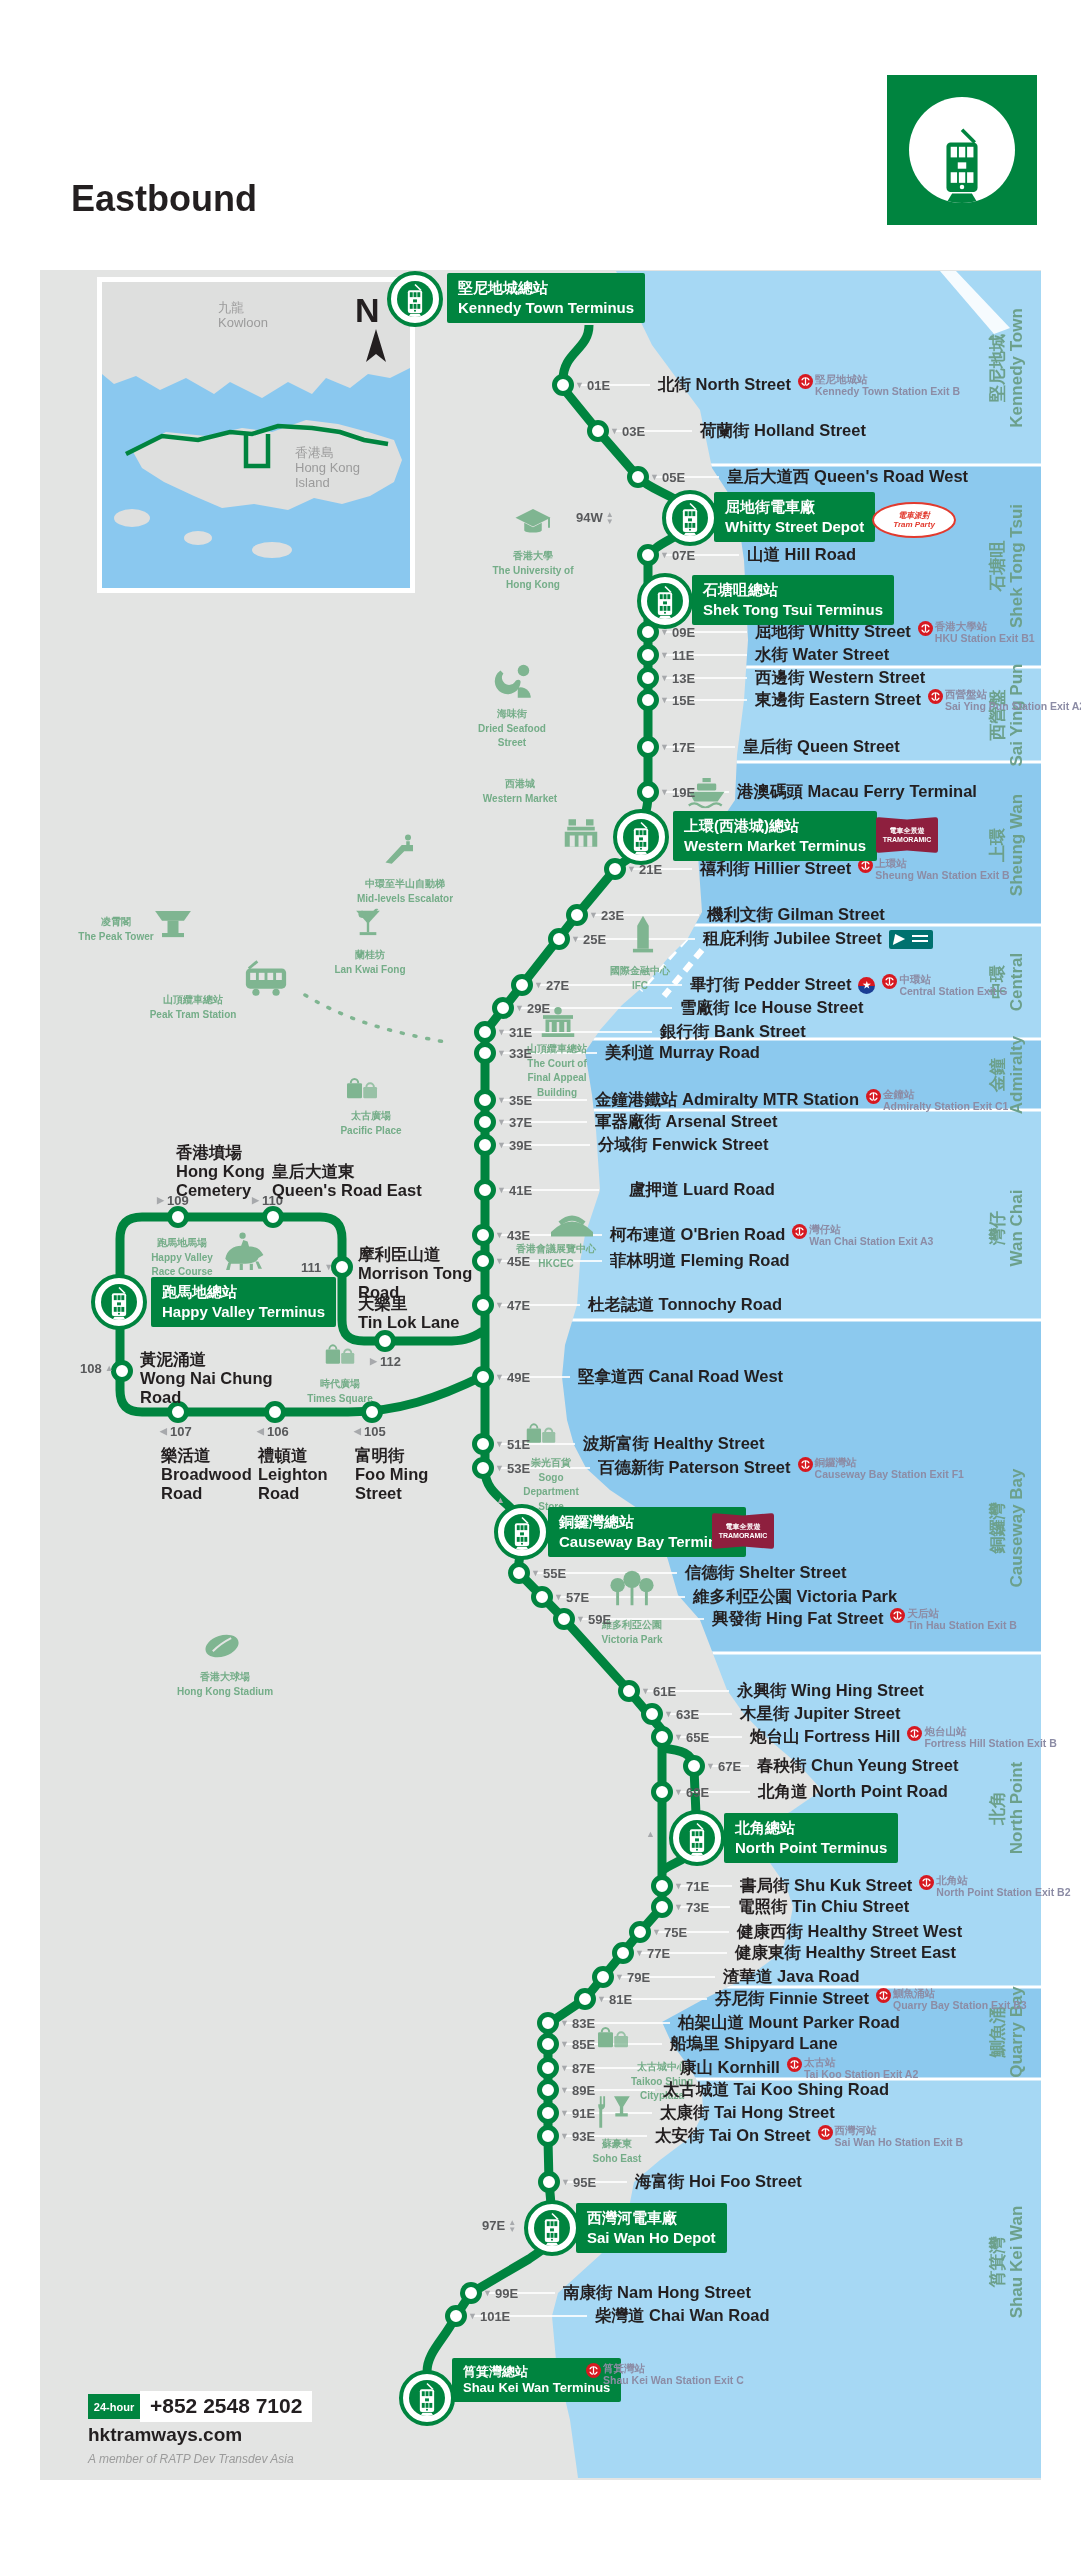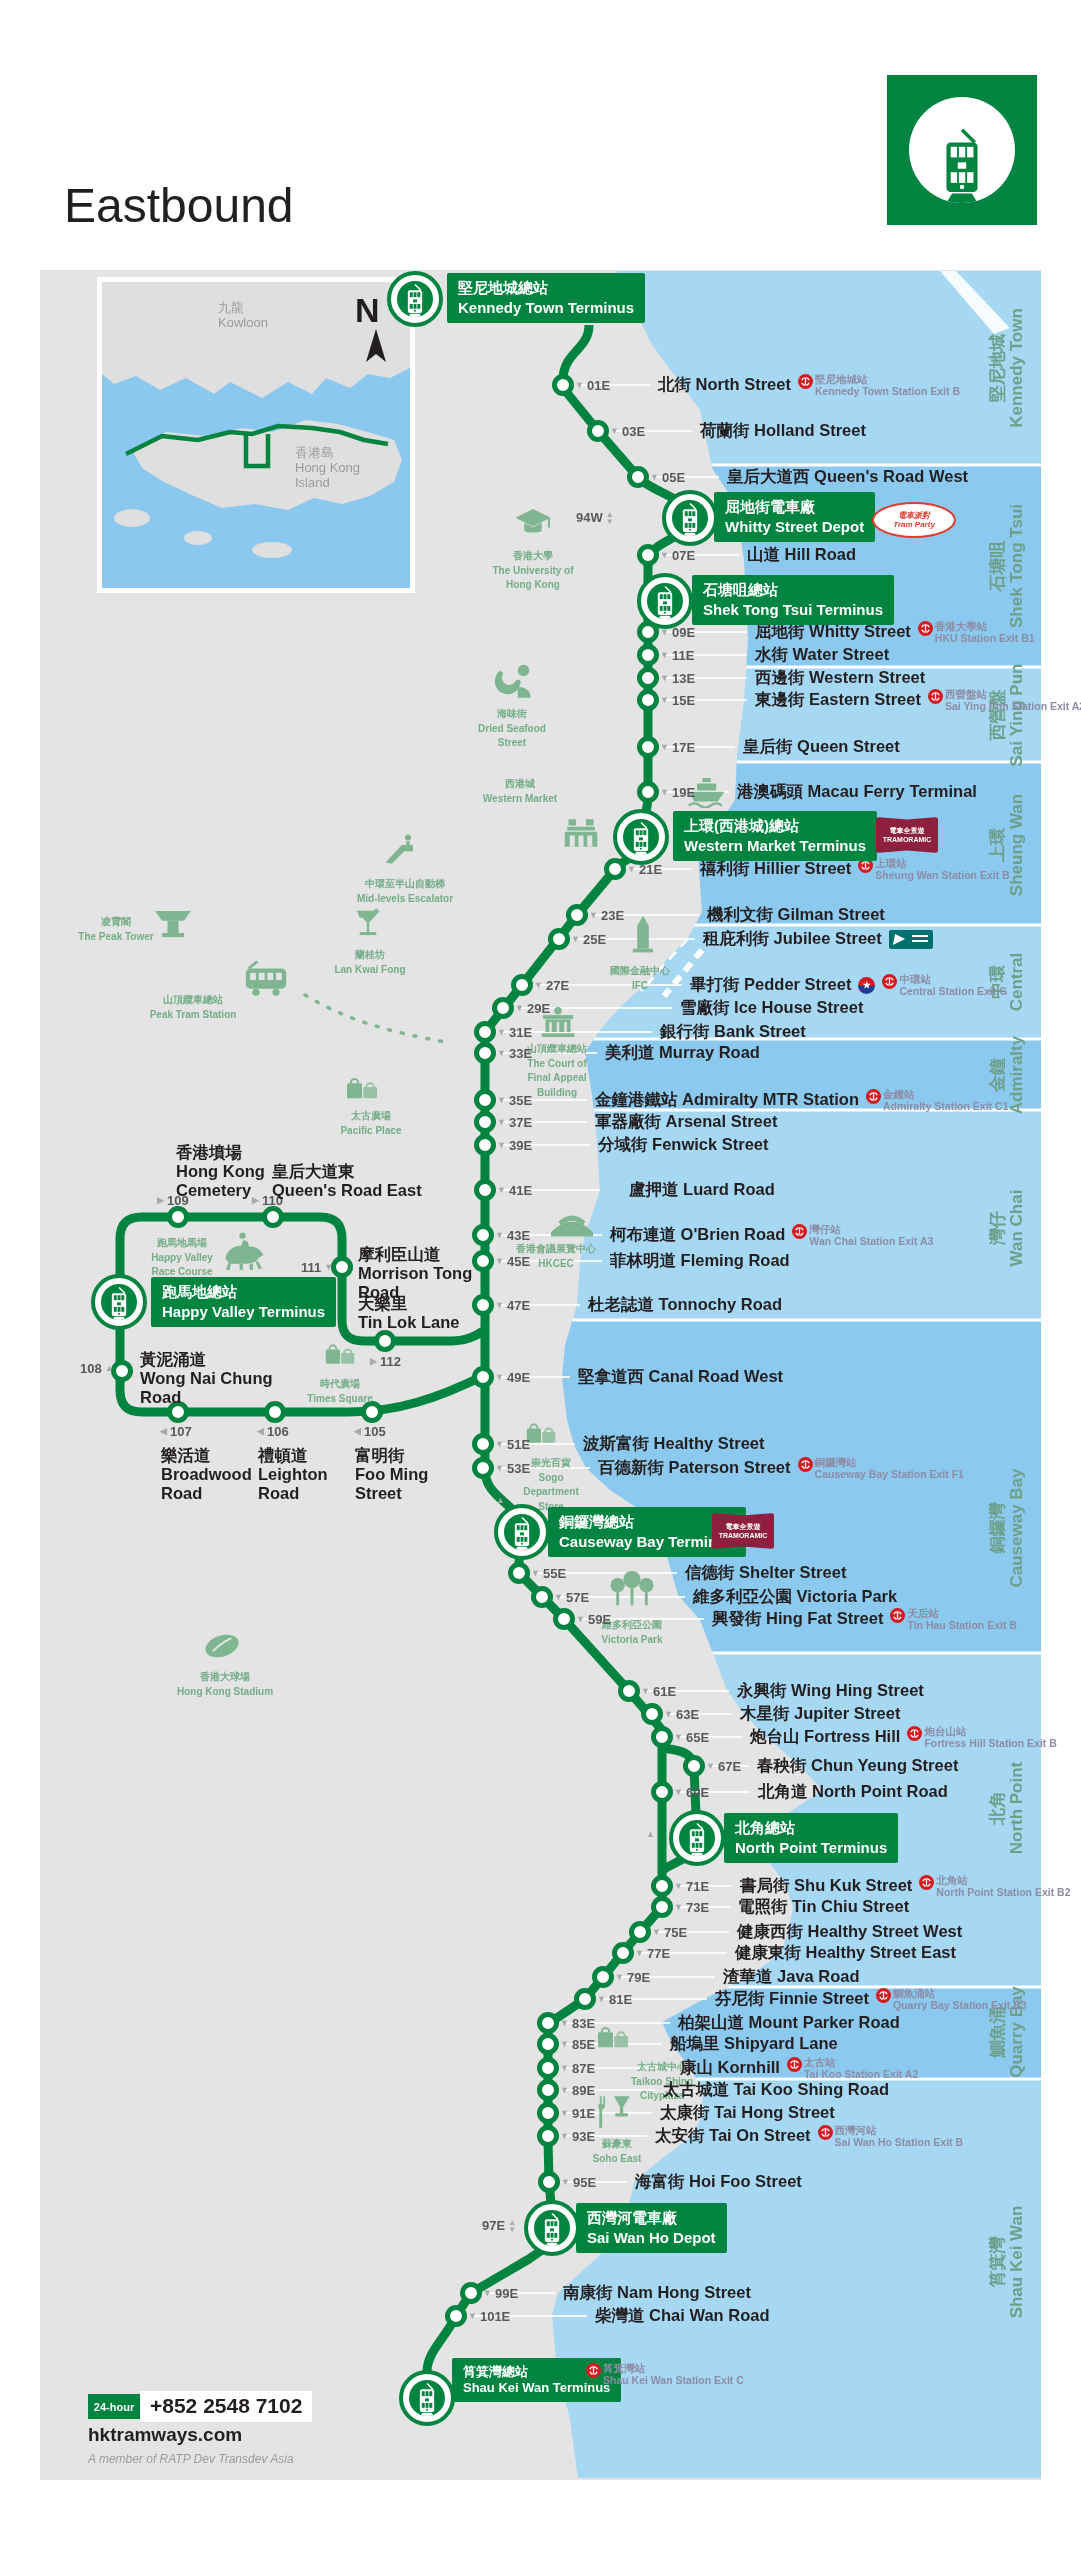--- a/index.html
+++ b/index.html
@@ -6,21 +6,21 @@
     --green:#00843F; --light_green:#7FB591; --label_green:#74AD88;
     --sea_light:#A6D8F4; --sea_dark:#8CC9EE; --land:#E3E4E3;
     --text:#231F20; --num_gray:#58595B; --tri_gray:#A7A9AC;
     --district:#6CA08B; --mtr_red:#D71920; --mtr_note:#8C8CA5;
     --star_blue:#1B3E94; --ae_teal:#00716F; --tramoramic:#8E1F3E; --party_red:#E23A2E;
   }
   html,body{margin:0;padding:0;background:#fff;}
   .page{position:relative;width:1081px;height:2560px;background:#fff;overflow:hidden;
         font-family:"Liberation Sans", sans-serif;}
   .hdr-zh{position:absolute;left:78px;top:78px;font-size:82px;font-weight:bold;color:var(--text);letter-spacing:6px;}
-  .hdr-en{position:absolute;left:64px;top:178px;font-size:48px;font-weight:normal;color:var(--text);}
+  .hdr-en{position:absolute;left:71px;top:178px;font-size:36px;font-weight:bold;color:var(--text);}
   .biglogo{position:absolute;left:887px;top:75px;width:150px;height:150px;background:var(--green);
            display:flex;align-items:center;justify-content:center;}
   .biglogo .bcirc{width:106px;height:106px;border-radius:50%;background:#fff;display:flex;align-items:flex-end;justify-content:center;overflow:hidden;}
   .biglogo svg{color:var(--green);--tw:#fff;margin-bottom:-6px;}
   .map{position:absolute;left:40px;top:270px;width:1001px;height:2210px;background:var(--land);}
   #mapsvg{position:absolute;left:40px;top:270px;}
   .inset{position:absolute;left:97px;top:277px;background:#8AC8EF;border:5px solid #fff;}
   .stop-label{position:absolute;transform:translateY(-50%);white-space:nowrap;display:flex;align-items:center;gap:7px;
               font-size:16.5px;font-weight:bold;color:var(--text);z-index:4;}
   .stop-num{position:absolute;transform:translateY(-50%);display:flex;align-items:center;gap:3px;

